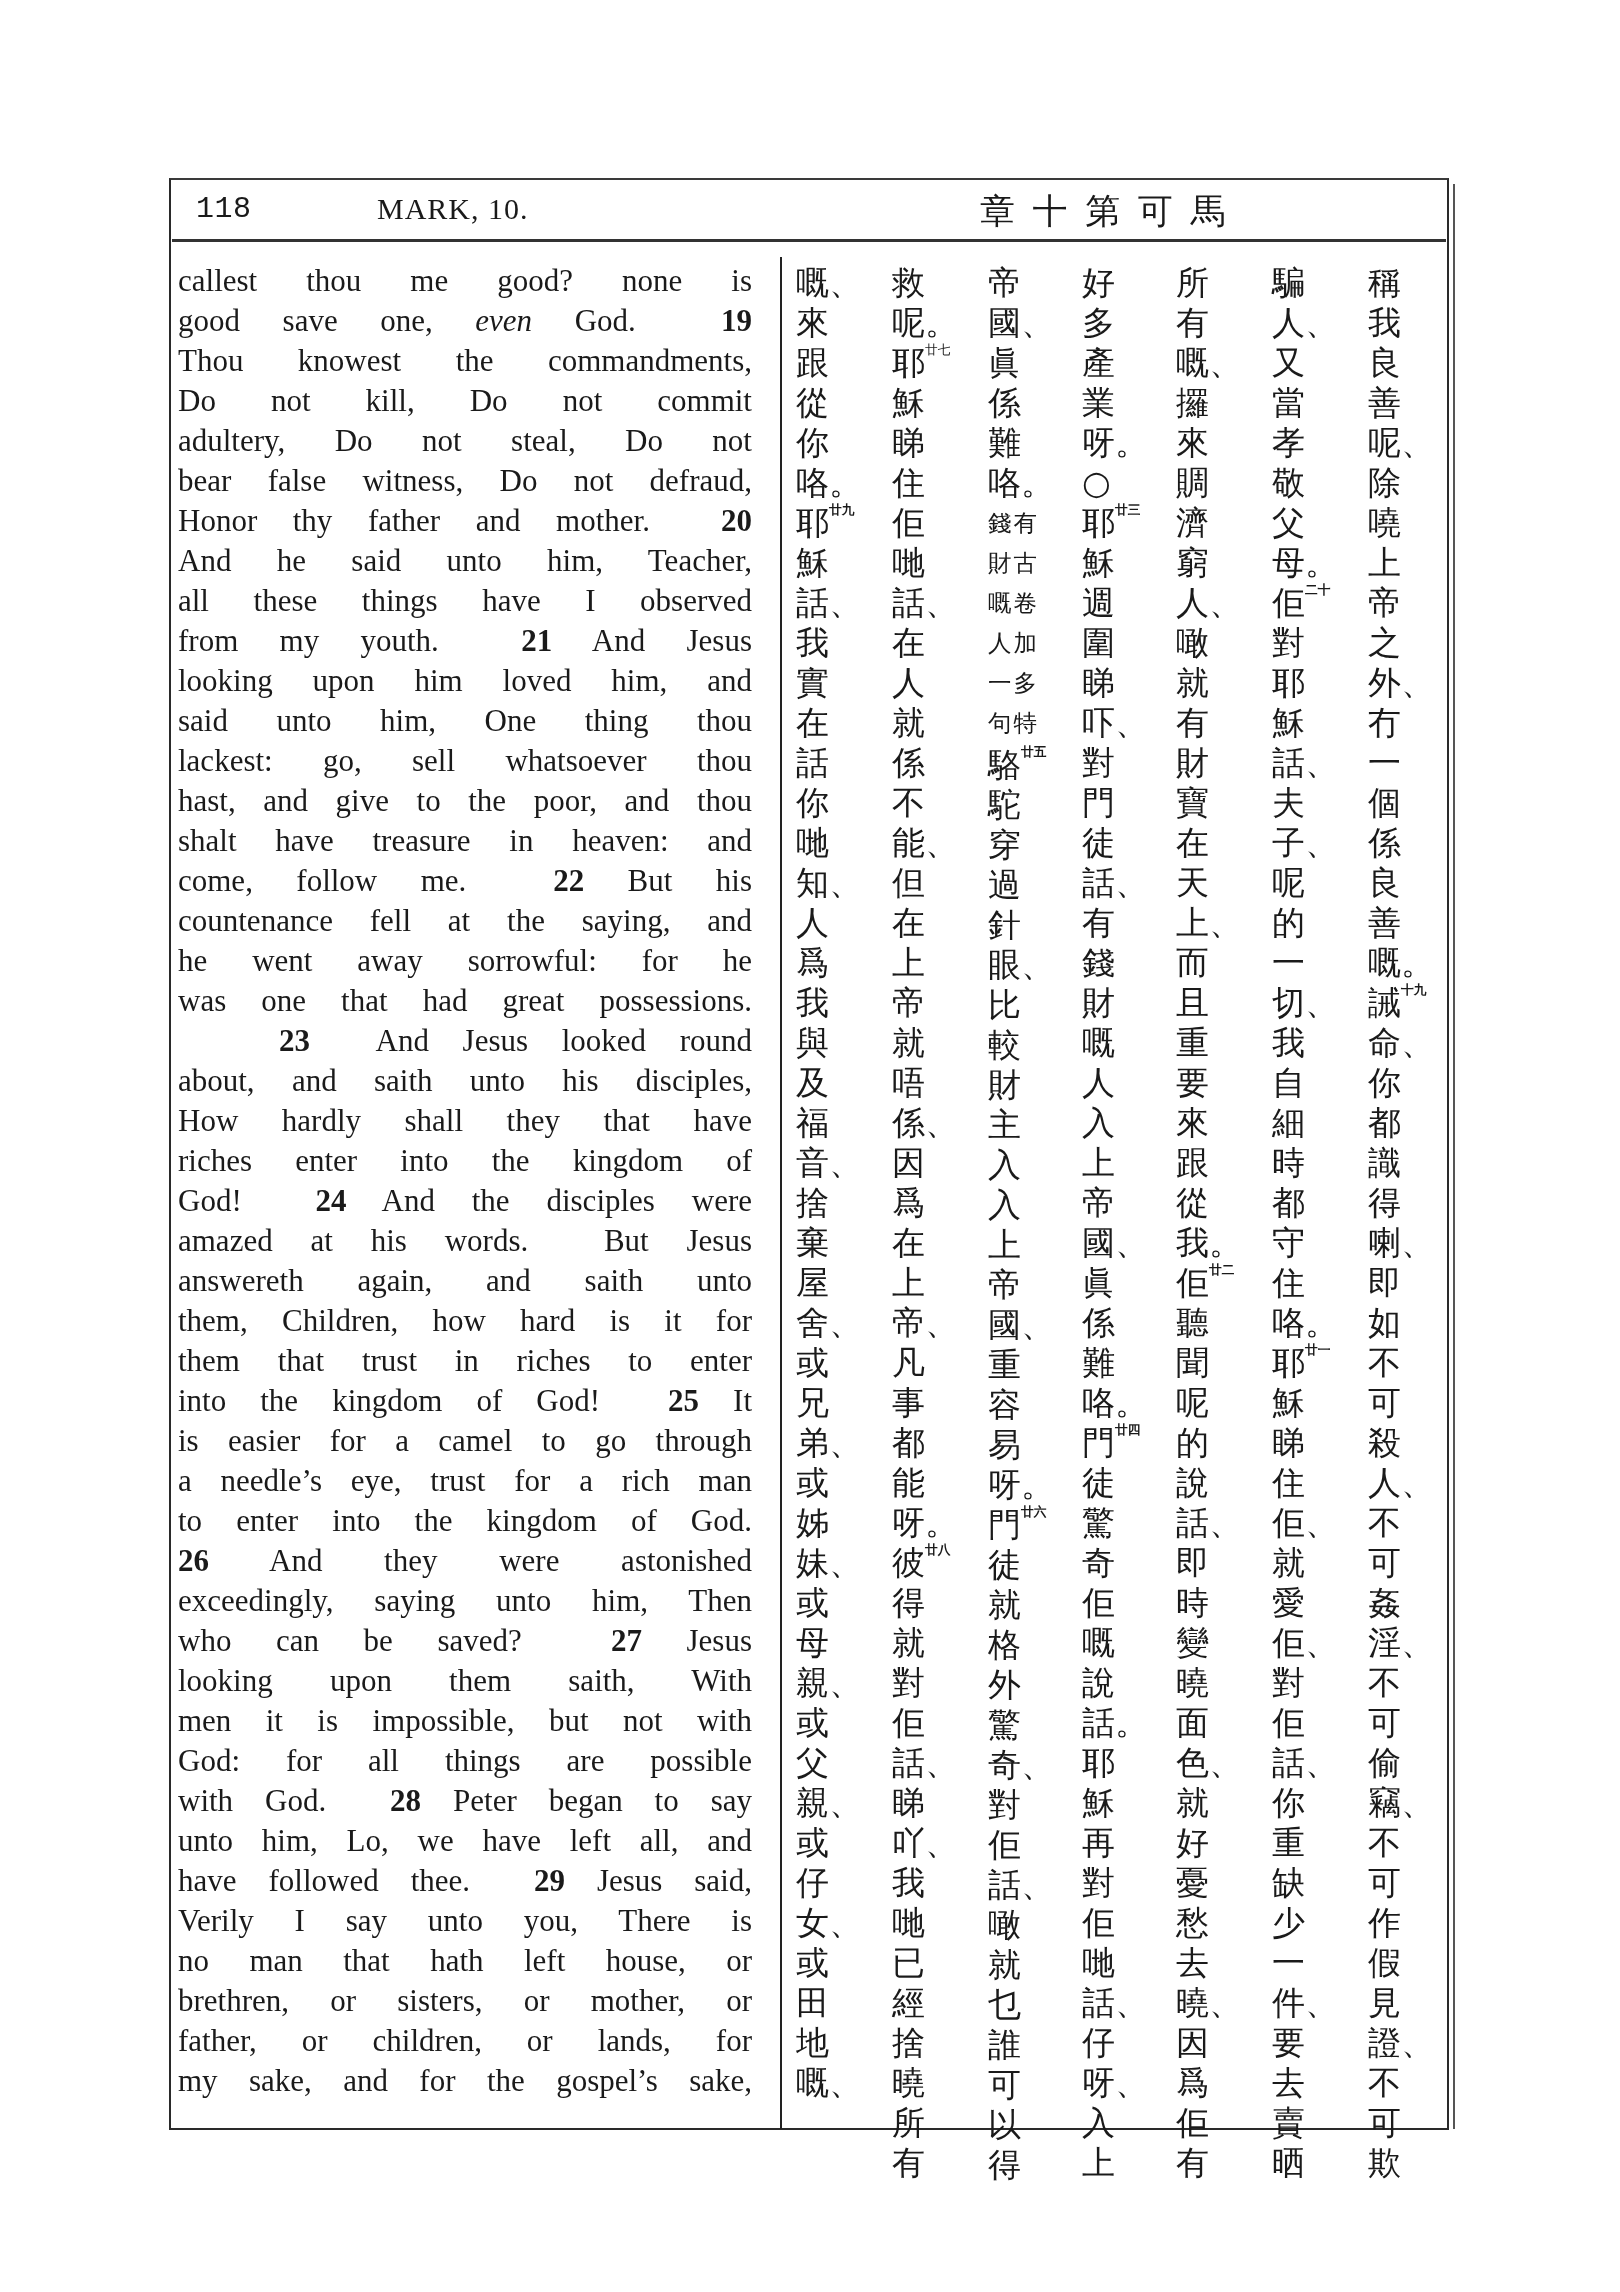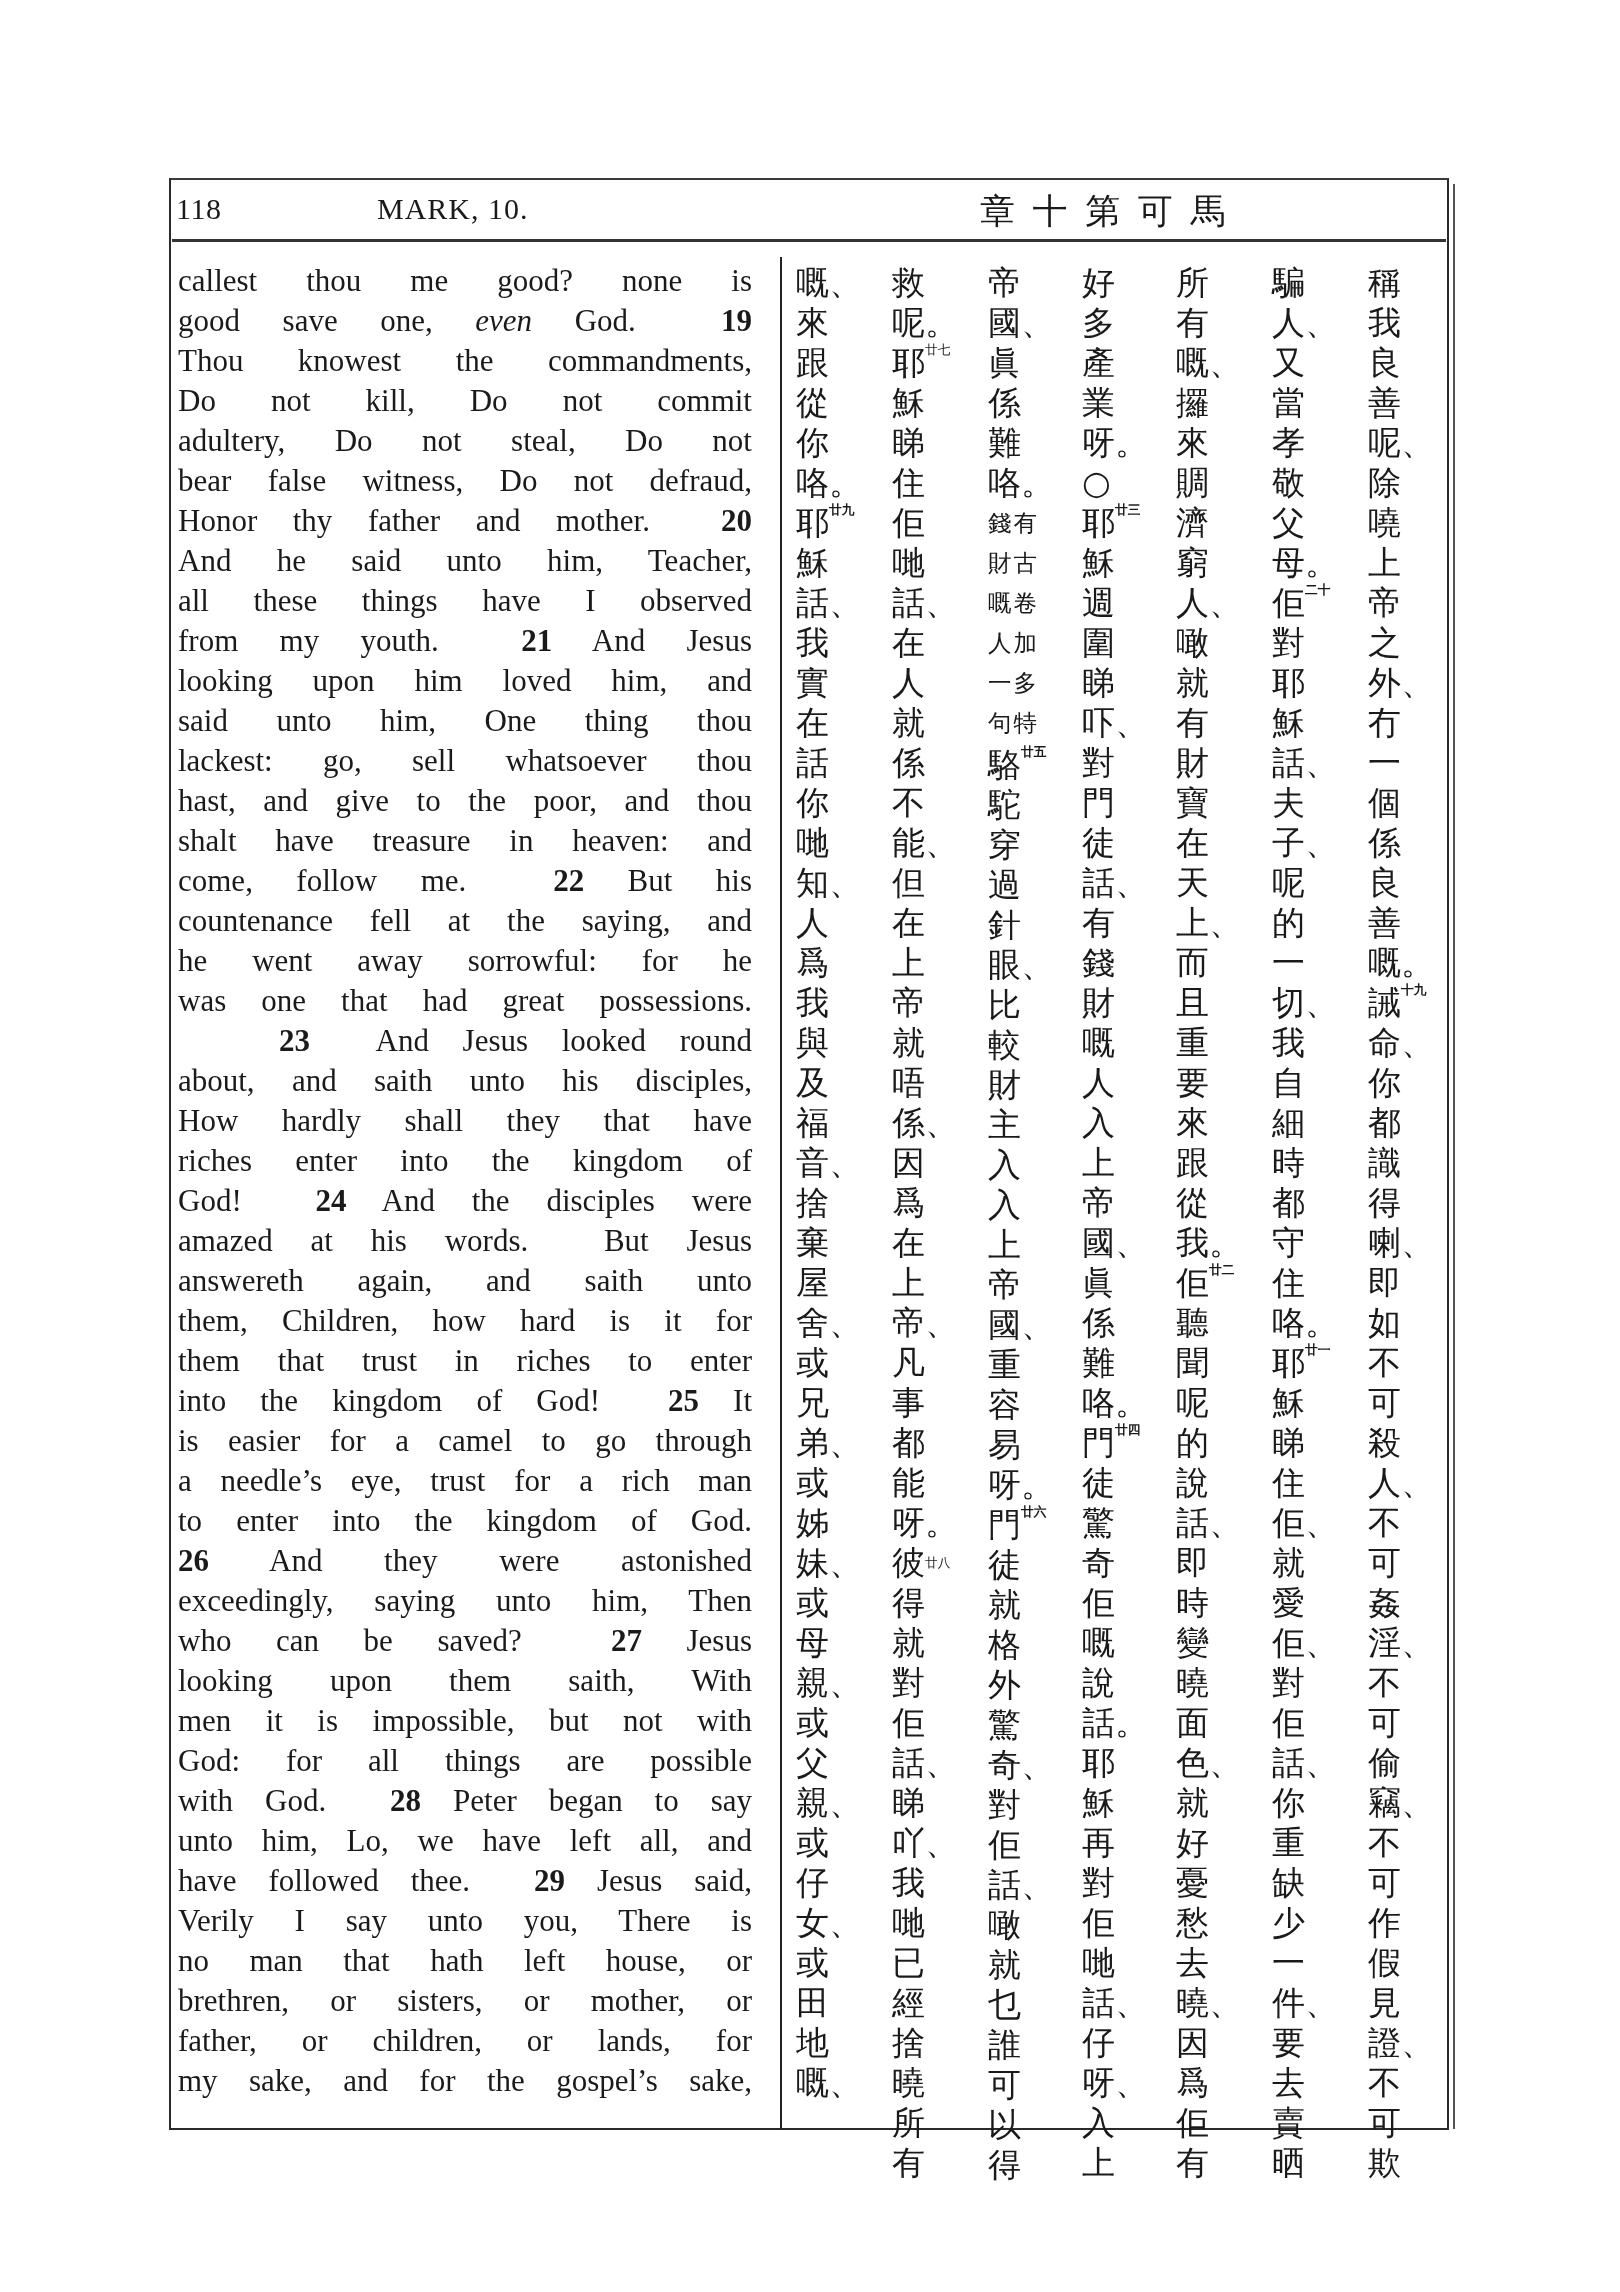--- a/index.html
+++ b/index.html
@@ -3,21 +3,21 @@
 <meta charset="utf-8">
 <style>
   html, body { margin: 0; padding: 0; background: #ffffff; }
   body { width: 1620px; height: 2293px; position: relative; overflow: hidden;
          font-family: "Liberation Serif", "DejaVu Serif", serif; color: #1a1a1a; }
   .frame { position: absolute; left: 169px; top: 178px; width: 1280px; height: 1952px;
            border-left: 2.9px solid #2a2a2a; border-right: 2.9px solid #2a2a2a;
            border-top: 2.9px solid #3a3a3a; border-bottom: 2.9px solid #2a2a2a; box-sizing: border-box; }
   .outer-right { position: absolute; left: 1453px; top: 184px; width: 2px; height: 1945px; background: #555; }
   .header-rule { position: absolute; left: 172px; top: 239px; width: 1274px; height: 2.9px; background: #333; }
-  .page-num { position: absolute; left: 176px; top: 192px; font-size: 30px; letter-spacing: 0.5px; }
+  .page-num { position: absolute; left: 196px; top: 192px; font-size: 30px; letter-spacing: 0.5px; font-family: Liberation Mono, monospace; }
   .book-title { position: absolute; left: 377px; top: 192px; font-size: 30px; letter-spacing: 1px; }
   .cn-title { position: absolute; left: 980px; top: 188px; font-size: 35px;
               font-family: "DejaVu Sans", sans-serif; letter-spacing: 17.6px; }
   .divider { position: absolute; left: 780px; top: 257px; width: 2px; height: 1872px; background: #222; }
 
   .english { position: absolute; left: 178px; top: 261px; width: 574px; font-size: 31px; line-height: 40px; }
   .english .line { display: block; height: 40px; text-align: justify; text-align-last: justify; white-space: nowrap; }
   .english .line span { white-space: pre; }
   .vnum { font-weight: bold; margin-top: 48px; }
   .ital { font-style: italic; }
@@ -369,21 +369,21 @@
       <span class="ch">因</span>
       <span class="ch">爲</span>
       <span class="ch">在</span>
       <span class="ch">上</span>
       <span class="ch">帝、</span>
       <span class="ch">凡</span>
       <span class="ch">事</span>
       <span class="ch">都</span>
       <span class="ch">能</span>
       <span class="ch">呀。</span>
-      <span class="ch">彼<span style="font-size: 12.7px; display: inline-block; vertical-align: top; line-height: 13.7px; width: 13.7px; font-weight: normal; margin-top: 13px;">廿八</span></span>
+      <span class="ch">彼<span style="font-size: 12.7px; display: inline-block; vertical-align: top; line-height: 13.7px; width: 13.7px; font-weight: bold;">廿八</span></span>
       <span class="ch">得</span>
       <span class="ch">就</span>
       <span class="ch">對</span>
       <span class="ch">佢</span>
       <span class="ch">話、</span>
       <span class="ch">睇</span>
       <span class="ch">吖、</span>
       <span class="ch">我</span>
       <span class="ch">哋</span>
       <span class="ch">已</span>

